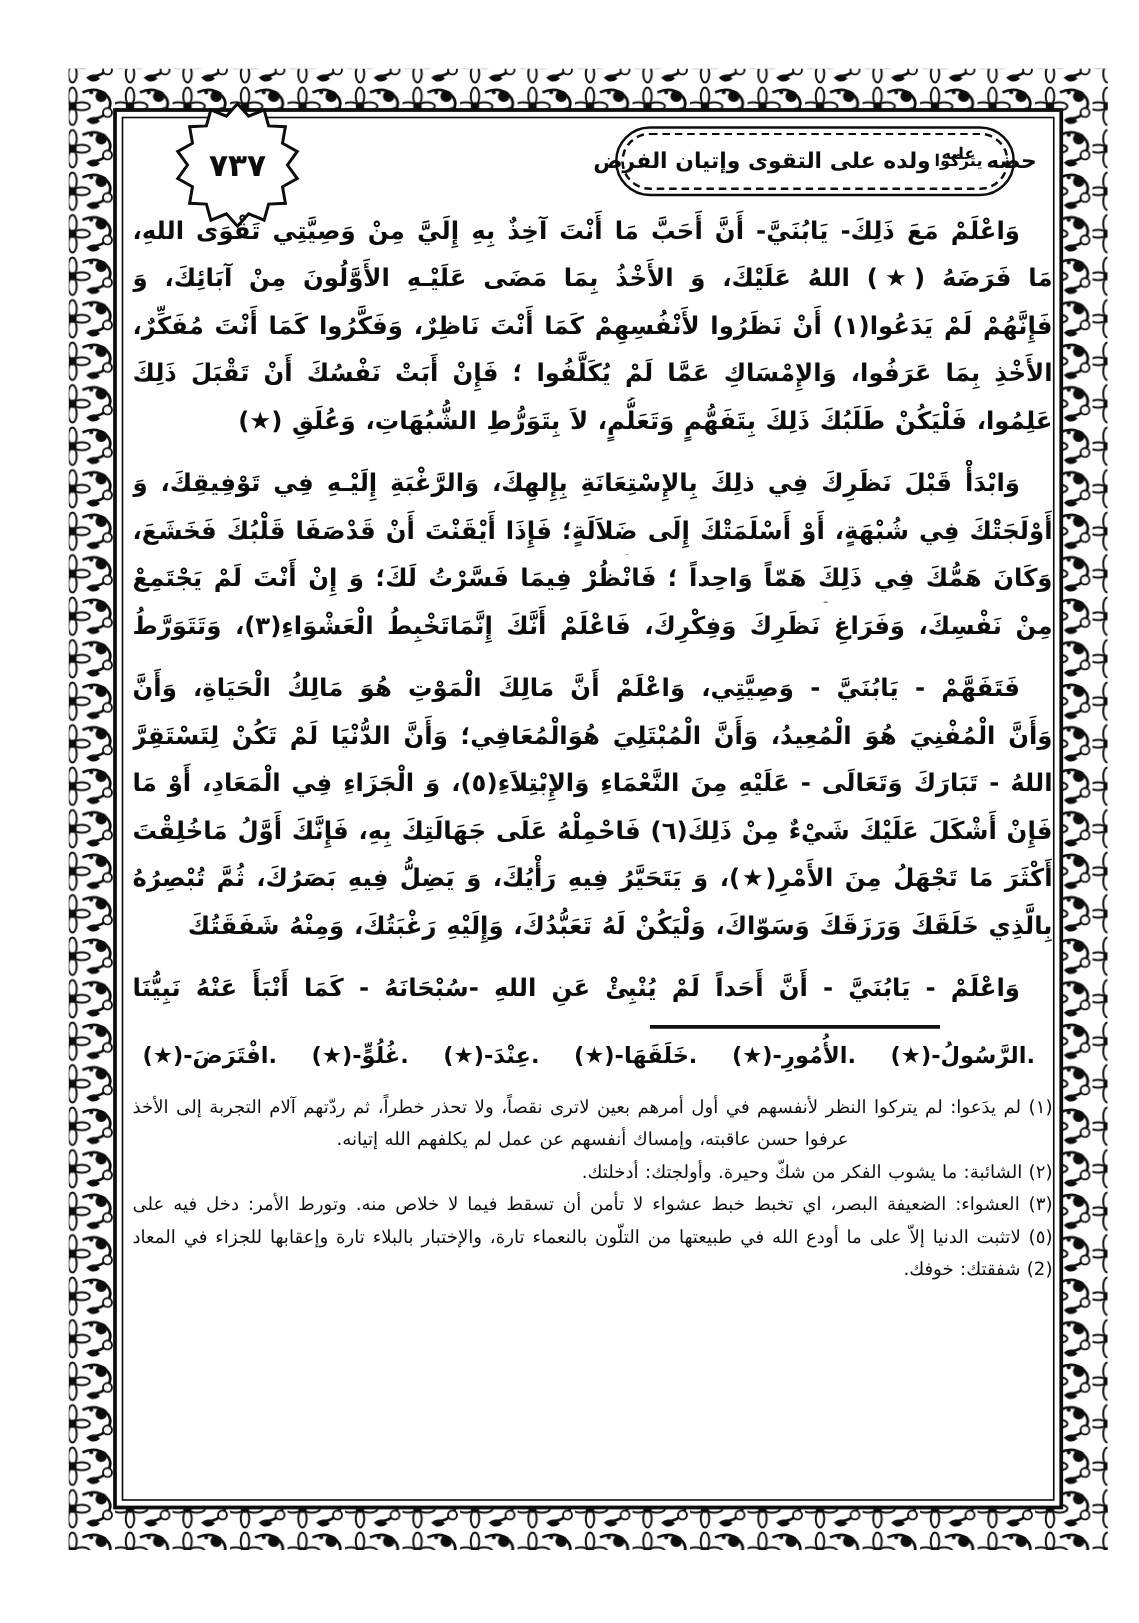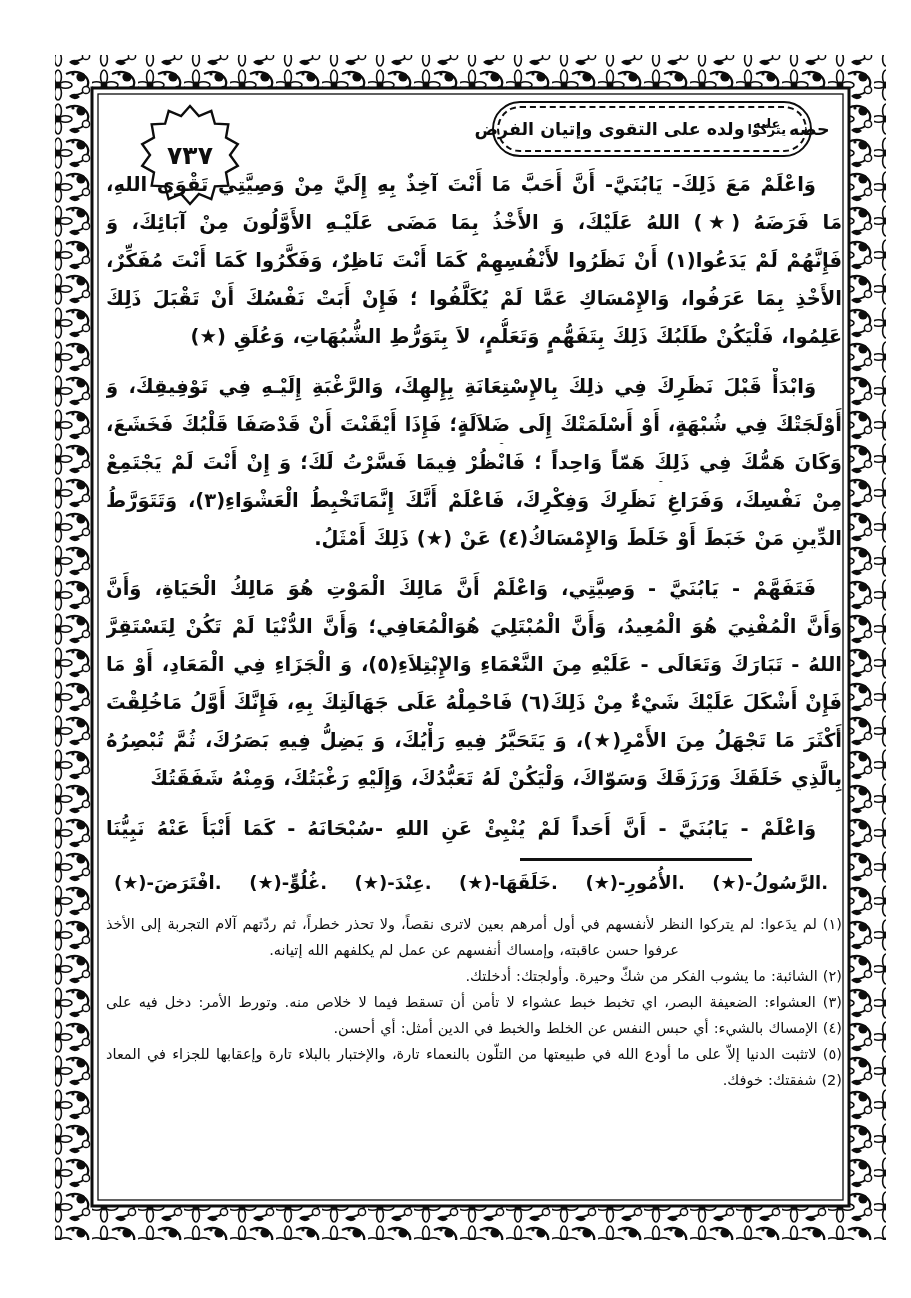--- a/index.html
+++ b/index.html
@@ -1,21 +1,21 @@
 <!DOCTYPE html>
 <html lang="ar"><head>
 <meta charset="utf-8">
 <style>
   html,body{margin:0;padding:0;background:#fff;}
   .page{position:relative;width:911px;height:1298px;background:#fff;overflow:hidden;
         font-family:"DejaVu Sans",sans-serif;color:#0d0d0d;}
   svg.frame-art{position:absolute;left:0;top:0;}
 
   
-  .medallion{position:absolute;left:138px;top:103px;width:104px;height:104px;}
+  .medallion{position:absolute;left:138px;top:80px;width:104px;height:104px;}
   .medallion svg{width:104px;height:104px;}
 
   
   .cartouche{position:absolute;left:492px;top:101px;width:320px;height:56px;
              border:2.5px solid #0d0d0d;border-radius:28px;box-sizing:border-box;padding:3px;}
   .cartouche-inner{width:100%;height:100%;box-sizing:border-box;border:2px dashed #0d0d0d;
              border-radius:23px;display:flex;align-items:center;justify-content:center;
              direction:rtl;font-weight:700;font-size:17.5px;white-space:nowrap;}
   .honorific{display:inline-flex;flex-direction:column;align-items:center;font-size:13px;
              line-height:6.5px;font-weight:700;margin:0 3px;transform:translateY(-2px);}
@@ -100,21 +100,20 @@
           <div class="tline">مَا فَرَضَهُ (★) اللهُ عَلَيْكَ، وَ الأَخْذُ بِمَا مَضَى عَلَيْـهِ الأَوَّلُونَ مِنْ آبَائِكَ، وَ الصّالِحُونَ مِنْ أَهْلِ بَيْتِكَ؛</div>
           <div class="tline">فَإِنَّهُمْ لَمْ يَدَعُوا(١) أَنْ نَظَرُوا لأَنْفُسِهِمْ كَمَا أَنْتَ نَاظِرٌ، وَفَكَّرُوا كَمَا أَنْتَ مُفَكِّرٌ، ثُمَّ رَدَّهُمْ آخِرُ ذَلِكَ إِلَى</div>
           <div class="tline">الأَخْذِ بِمَا عَرَفُوا، وَالإِمْسَاكِ عَمَّا لَمْ يُكَلَّفُوا ؛ فَإِنْ أَبَتْ نَفْسُكَ أَنْ تَقْبَلَ ذَلِكَ دُونَ أَنْ تَعْلَمَ كَمَا كَانُوا</div>
           <div class="tline endline">عَلِمُوا، فَلْيَكُنْ طَلَبُكَ ذَلِكَ بِتَفَهُّمٍ وَتَعَلُّمٍ، لاَ بِتَوَرُّطِ الشُّبُهَاتِ، وَعُلَقِ (★) الْخُصُومَاتِ.</div>
         </div>
         <div class="para">
           <div class="tline first">وَابْدَأْ قَبْلَ نَظَرِكَ فِي ذلِكَ بِالإِسْتِعَانَةِ بِإِلهِكَ، وَالرَّغْبَةِ إِلَيْـهِ فِي تَوْفِيقِكَ، وَ تَرْكِ كُلِّ شَائِبَةٍ (٢)</div>
           <div class="tline">أَوْلَجَتْكَ فِي شُبْهَةٍ، أَوْ أَسْلَمَتْكَ إِلَى ضَلاَلَةٍ؛ فَإِذَا أَيْقَنْتَ أَنْ قَدْصَفَا قَلْبُكَ فَخَشَعَ، وَتَمَّ رَأْيُكَ فَاجْتَمَعَ،</div>
           <div class="tline">وَكَانَ هَمُّكَ فِي ذَلِكَ هَمّاً وَاحِداً ؛ فَانْظُرْ فِيمَا فَسَّرْتُ لَكَ؛ وَ إِنْ أَنْتَ لَمْ يَجْتَمِعْ لَكَ رَأْيُكَ عَلَى مَا تُحِبُّ</div>
           <div class="tline">مِنْ نَفْسِكَ، وَفَرَاغِ نَظَرِكَ وَفِكْرِكَ، فَاعْلَمْ أَنَّكَ إِنَّمَاتَخْبِطُ الْعَشْوَاءِ(٣)، وَتَتَوَرَّطُ الظَّلْمَاءَ؛ وَلَيْسَ طَالِبُ</div>
-          <div class="tline endline">الدِّينِ مَنْ خَبَطَ أَوْ خَلَطَ وَالإِمْسَاكُ(٤) عَنْ (★) ذَلِكَ أَمْثَلُ.</div>
         </div>
         <div class="para">
           <div class="tline first">فَتَفَهَّمْ - يَابُنَيَّ - وَصِيَّتِي، وَاعْلَمْ أَنَّ مَالِكَ الْمَوْتِ هُوَ مَالِكُ الْحَيَاةِ، وَأَنَّ الْخَالِقَ هُوَ الْمُمِيتُ،</div>
           <div class="tline">وَأَنَّ الْمُفْنِيَ هُوَ الْمُعِيدُ، وَأَنَّ الْمُبْتَلِيَ هُوَالْمُعَافِي؛ وَأَنَّ الدُّنْيَا لَمْ تَكُنْ لِتَسْتَقِرَّ إِلاَّ عَلَى مَا جَعَلَهَا(★)</div>
           <div class="tline">اللهُ - تَبَارَكَ وَتَعَالَى - عَلَيْهِ مِنَ النَّعْمَاءِ وَالإِبْتِلاَءِ(٥)، وَ الْجَزَاءِ فِي الْمَعَادِ، أَوْ مَا شَاءَ مِمَّا لاَ نَعْلَمُ؛</div>
           <div class="tline">فَإِنْ أَشْكَلَ عَلَيْكَ شَيْءٌ مِنْ ذَلِكَ(٦) فَاحْمِلْهُ عَلَى جَهَالَتِكَ بِهِ، فَإِنَّكَ أَوَّلُ مَاخُلِقْتَ جَاهِلاً ثُمَّ عَلِمْتَ، وَمَا</div>
           <div class="tline">أَكْثَرَ مَا تَجْهَلُ مِنَ الأَمْرِ(★)، وَ يَتَحَيَّرُ فِيهِ رَأْيُكَ، وَ يَضِلُّ فِيهِ بَصَرُكَ، ثُمَّ تُبْصِرُهُ بَعْدَ ذَلِكَ ؛ فَاعْتَصِمْ</div>
           <div class="tline endline">بِالَّذِي خَلَقَكَ وَرَزَقَكَ وَسَوّاكَ، وَلْيَكُنْ لَهُ تَعَبُّدُكَ، وَإِلَيْهِ رَغْبَتُكَ، وَمِنْهُ شَفَقَتُكَ (٧).</div>
         </div>
         <div class="para">
@@ -159,23 +158,20 @@
           <div class="fnline j">(١) لم يدَعوا: لم يتركوا النظر لأنفسهم في أول أمرهم بعين لاترى نقصاً، ولا تحذر خطراً، ثم ردّتهم آلام التجربة إلى الأخذ بما</div>
           <div class="fnline c">عرفوا حسن عاقبته، وإمساك أنفسهم عن عمل لم يكلفهم الله إتيانه.</div>
         </div>
         <div>
           <div class="fnline r">(٢) الشائبة: ما يشوب الفكر من شكّ وحيرة. وأولجتك: أدخلتك.</div>
         </div>
         <div>
           <div class="fnline j">(٣) العشواء: الضعيفة البصر، اي تخبط خبط عشواء لا تأمن أن تسقط فيما لا خلاص منه. وتورط الأمر: دخل فيه على صعوبة</div>
         </div>
         <div>
-          <div class="fnline r">(٤) الإمساك بالشيء: أي حبس النفس عن الخلط والخبط في الدين أمثل: أي أحسن.</div>
-        </div>
-        <div>
           <div class="fnline j">(٥) لاتثبت الدنيا إلاّ على ما أودع الله في طبيعتها من التلّون بالنعماء تارة، والإختبار بالبلاء تارة وإعقابها للجزاء في المعاد يوم</div>
         </div>
         <div>
         </div>
         <div>
           <div class="fnline r">(2) شفقتك: خوفك.</div>
         </div>
       </div>
   </div>
 

